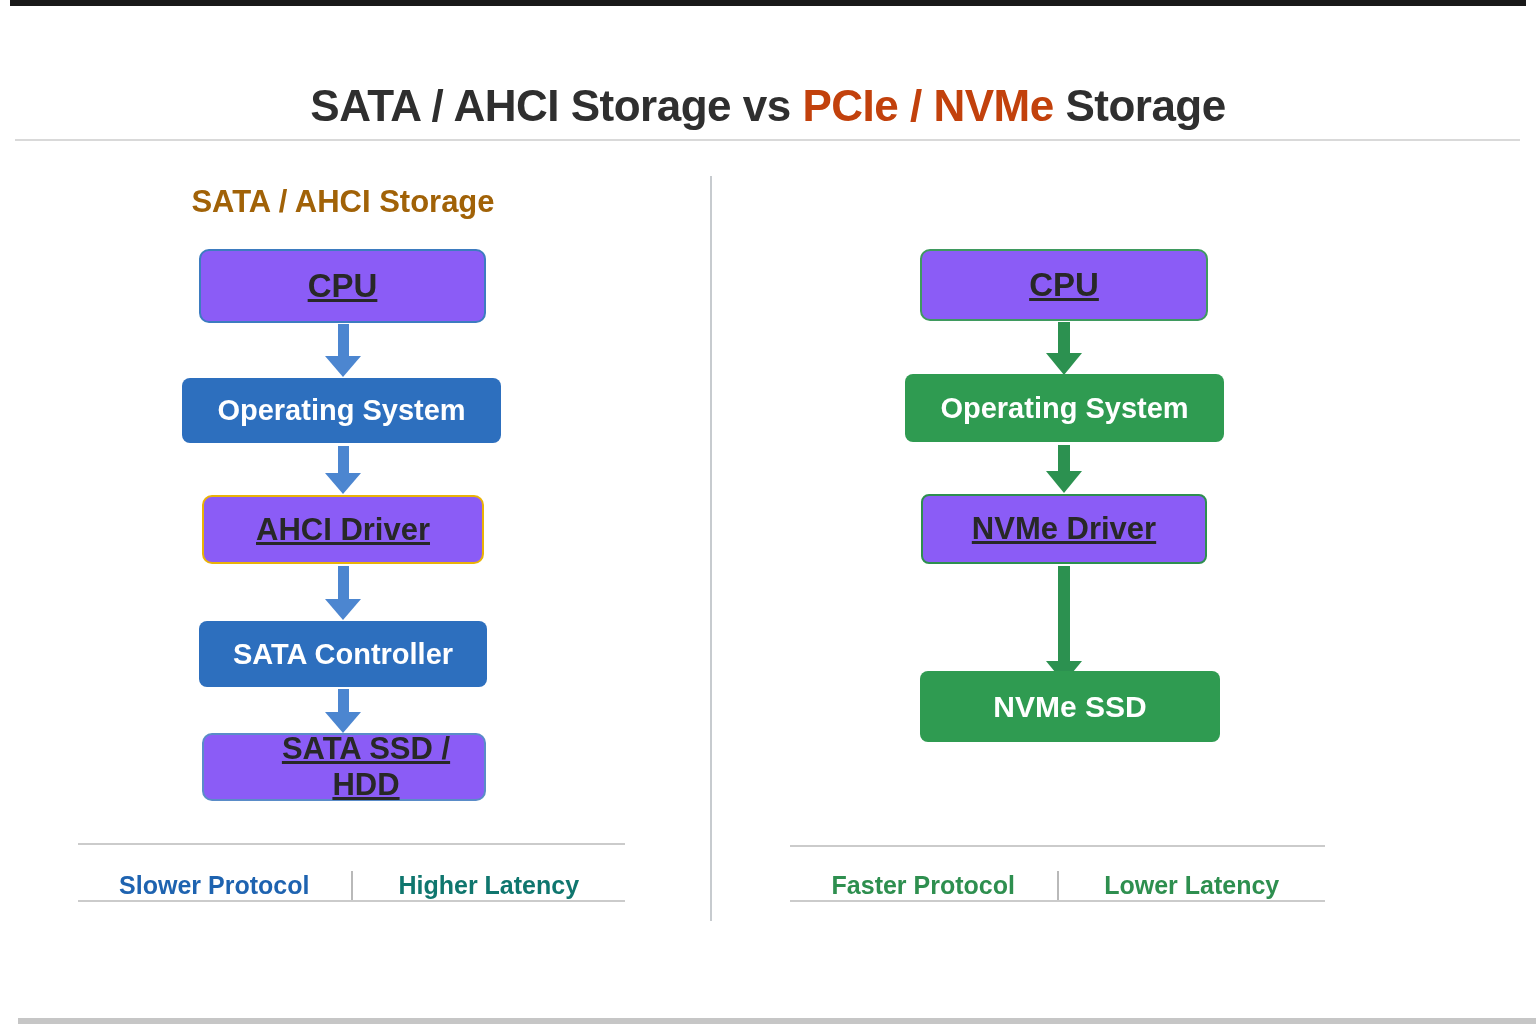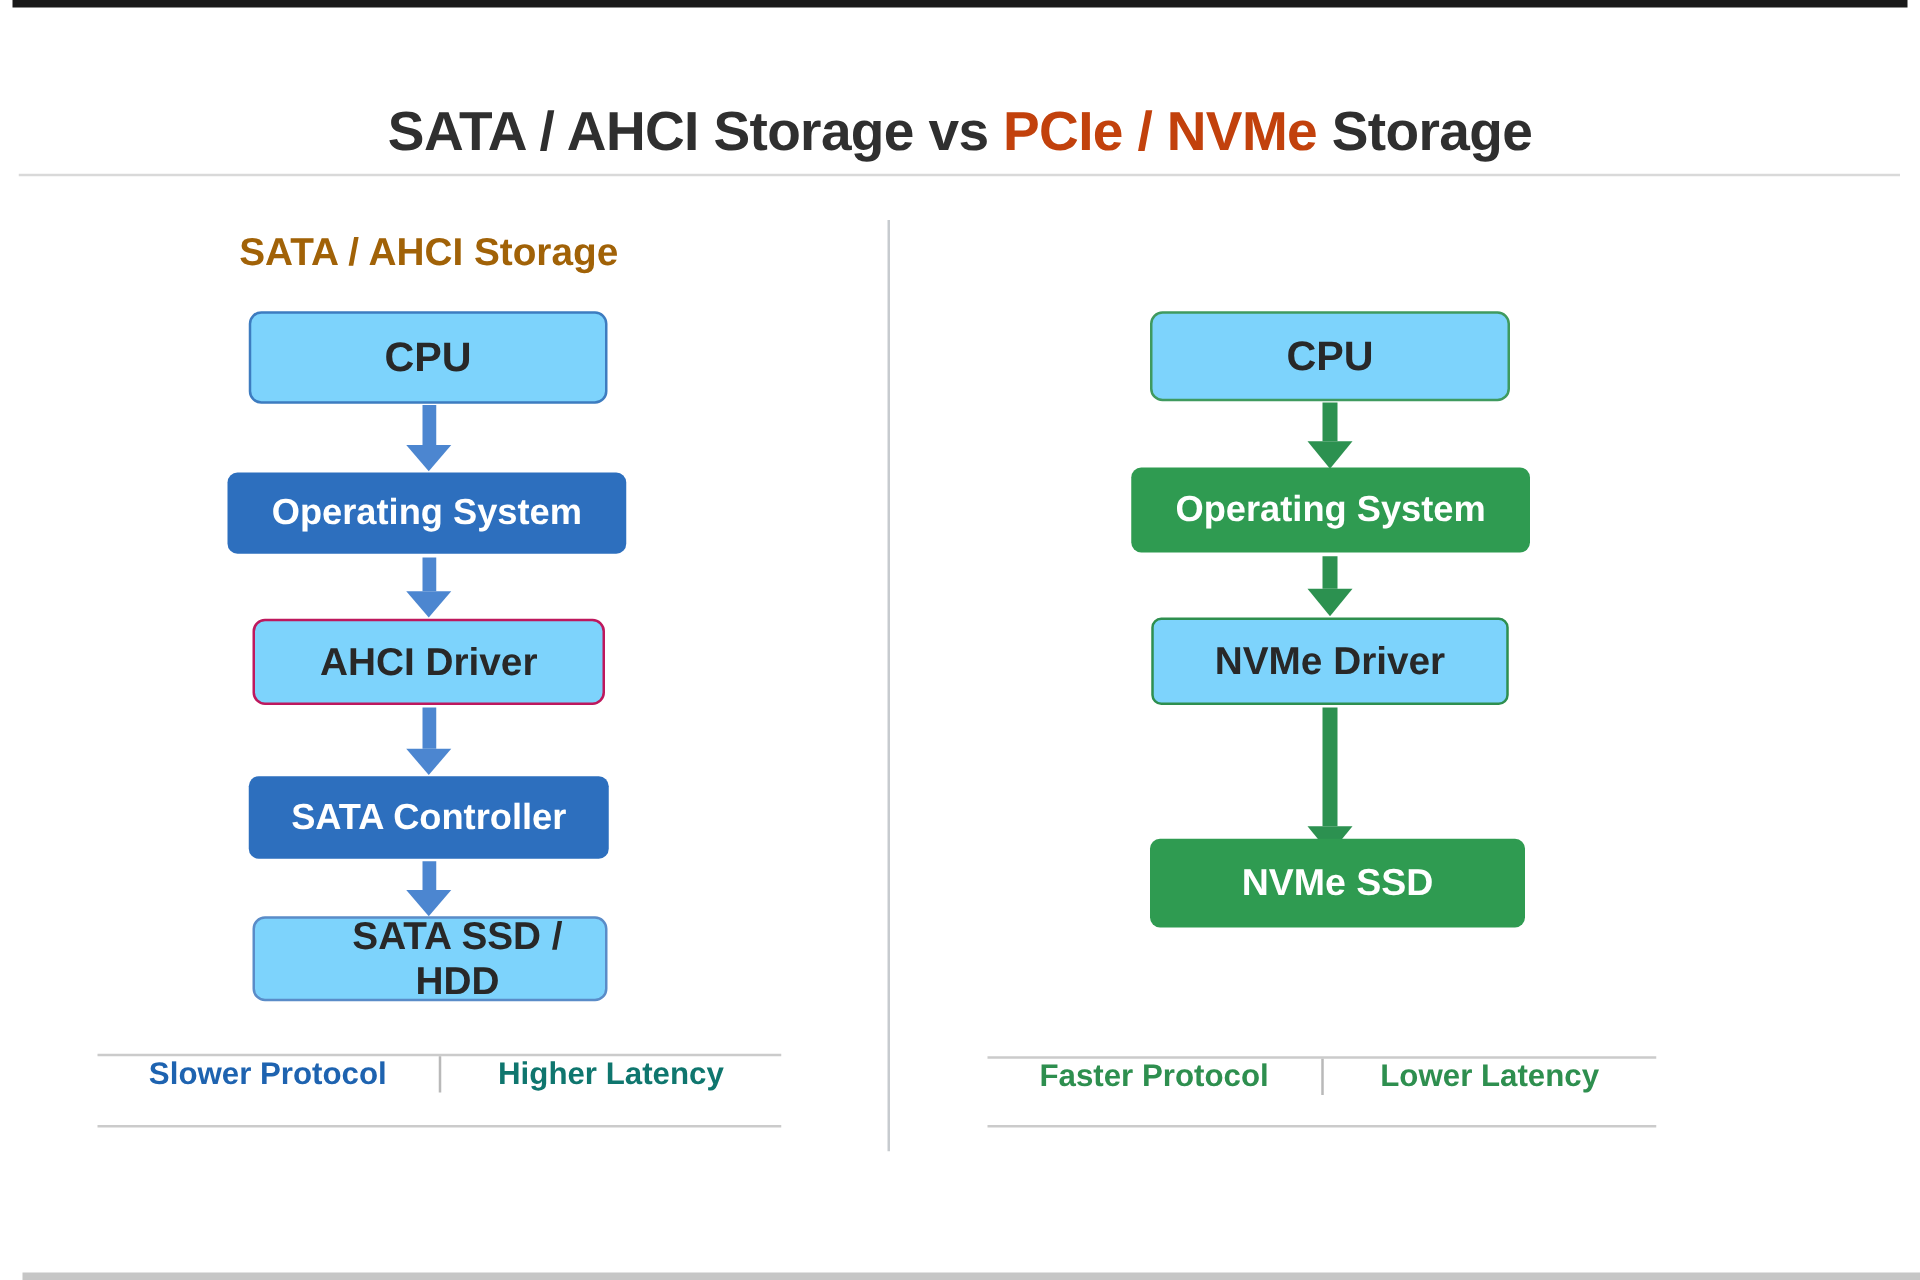--- a/index.html
+++ b/index.html
@@ -22,40 +22,40 @@
   .v-divider{position:absolute;left:710px;top:176px;width:2px;height:745px;background:#c7cbcf;}
 
   
   .col-heading{position:absolute;width:420px;text-align:center;font-size:31px;font-weight:700;}
   .col-heading.blue{left:133px;top:184px;color:#a16207;}
   .col-heading.green{left:857px;top:184px;color:#2e9150;}
 
   
   .node{position:absolute;display:flex;align-items:center;justify-content:center;
     text-align:center;font-weight:700;box-sizing:border-box;}
-  .outline{background:#7dd3fc;color:#282828;border-radius:10px;}
+  .outline{background:#8b5cf6;color:#282828;border-radius:10px;text-decoration:underline;}
   .outline.b1{border:2px solid #3d7cc0;}
-  .outline.b2{border:2px solid #be185d;}
+  .outline.b2{border:2px solid #eab308;}
   .outline.b3{border:2px solid #5a8cc8;}
   .outline.g1{border:2px solid #3f9a5f;}
   .outline.g2{border:2px solid #2e8f4f;border-radius:8px;}
   .fill-blue{background:#2d6fbe;color:#ffffff;border-radius:8px;}
   .fill-green{background:#2f9b51;color:#ffffff;border-radius:8px;}
 
   
   .arrow{position:absolute;width:36px;display:flex;flex-direction:column;align-items:center;}
   .arrow .stem{width:11px;}
   .arrow .head{width:0;height:0;border-left:18px solid transparent;border-right:18px solid transparent;}
   .arrow.blue .stem{background:#4c86d0;}
   .arrow.blue .head{border-top:21px solid #4c86d0;}
   .arrow.green .stem{background:#2c9150;width:12px;}
   .arrow.green .head{border-top:22px solid #2c9150;}
 
   
-  .footer-table{position:absolute;display:flex;align-items:flex-start;
+  .footer-table{position:absolute;display:flex;align-items:flex-end;
     border-top:2px solid #cbcbcb;border-bottom:2px solid #cbcbcb;box-sizing:border-box;}
   .footer-cell{flex:1;display:flex;align-items:center;justify-content:center;
     font-size:25px;font-weight:700;}
   .footer-cell.first{border-right:2px solid #b9b9b9;}
   .c-blue{color:#1e63b0;} .c-orange{color:#0f766e;} .c-green{color:#2e8f4f;}
 </style>
 </head>
 <body>
 
 <div class="canvas">

